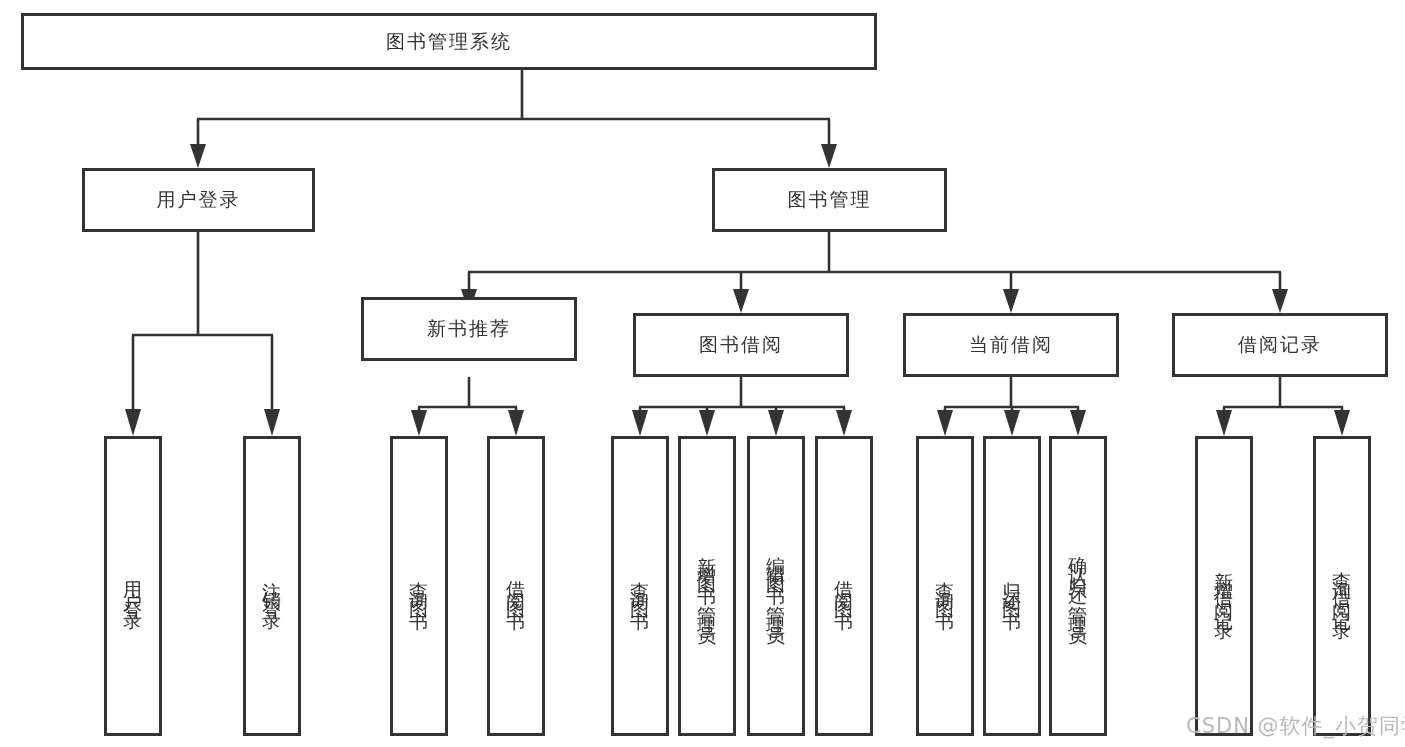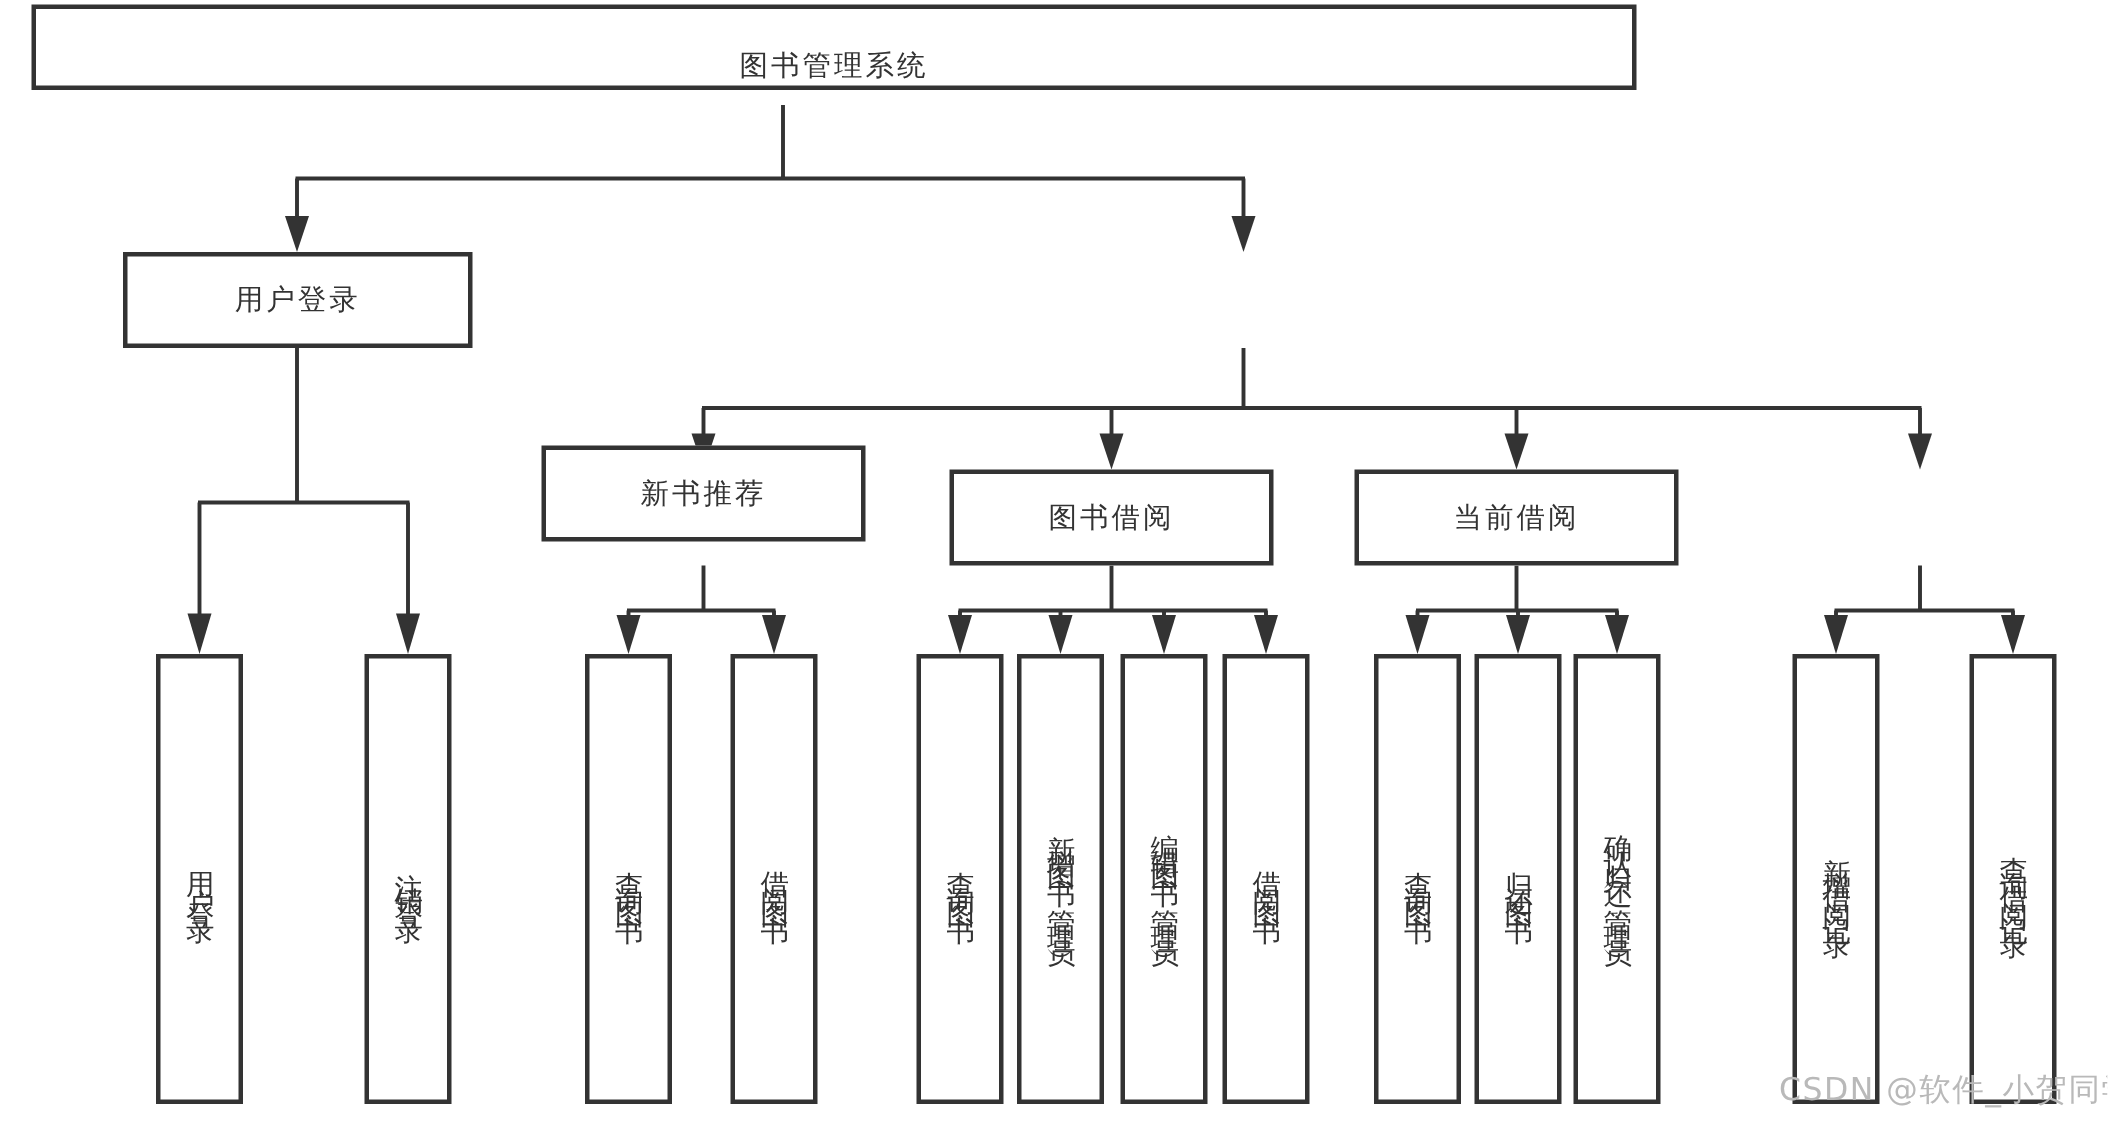--- a/index.html
+++ b/index.html
@@ -32,21 +32,21 @@
     white-space: nowrap;
   }
   .leaf .vlabel {
     writing-mode: vertical-rl;
     text-orientation: mixed;
     letter-spacing: 10px;
     line-height: 1;
     white-space: nowrap;
   }
   
-  .n-root            { left: 21px;   top: 3px;  width: 1070px; height: 57px; align-items: flex-end; }
+  .n-root            { left: 21px;   top: 13px;  width: 856px; height: 57px; }
   .n-user-login      { left: 82px;   top: 168px; width: 233px;  height: 64px; }
   .n-book-mgmt       { left: 712px;  top: 168px; width: 235px;  height: 64px; }
   .n-new-book        { left: 361px;  top: 297px; width: 216px;  height: 64px; }
   .n-book-borrow     { left: 633px;  top: 313px; width: 216px;  height: 64px; }
   .n-current-borrow  { left: 903px;  top: 313px; width: 216px;  height: 64px; }
   .n-borrow-record   { left: 1172px; top: 313px; width: 216px;  height: 64px; }
   .leaf              { top: 436px; width: 58px; height: 300px; }
   .l-a1 { left: 104px; }  .l-a2 { left: 243px; }
   .l-b1 { left: 390px; }  .l-b2 { left: 487px; }
   .l-c1 { left: 611px; }  .l-c2 { left: 678px; } .l-c3 { left: 747px; } .l-c4 { left: 815px; }
@@ -115,29 +115,35 @@
     </g>
   </svg>
 
   <div class="node n-root">
     <span>图书管理系统</span>
   </div>
 
   <div class="node n-user-login">
     <span>用户登录</span>
   </div>
+  <div class="node n-book-mgmt">
+    <span>图书管理</span>
+  </div>
 
   <div class="node n-new-book">
     <span>新书推荐</span>
   </div>
   <div class="node n-book-borrow">
     <span>图书借阅</span>
   </div>
   <div class="node n-current-borrow">
     <span>当前借阅</span>
+  </div>
+  <div class="node n-borrow-record">
+    <span>借阅记录</span>
   </div>
 
   <div class="node leaf l-a1">
     <span class="vlabel">用户登录</span>
   </div>
   <div class="node leaf l-a2">
     <span class="vlabel">注销登录</span>
   </div>
 
   <div class="node leaf l-b1">

